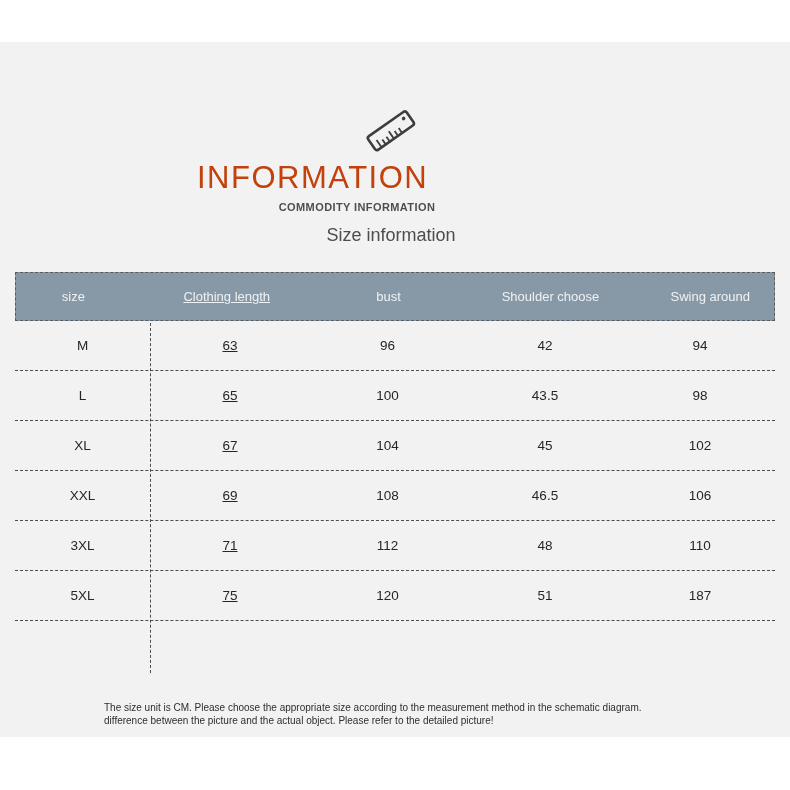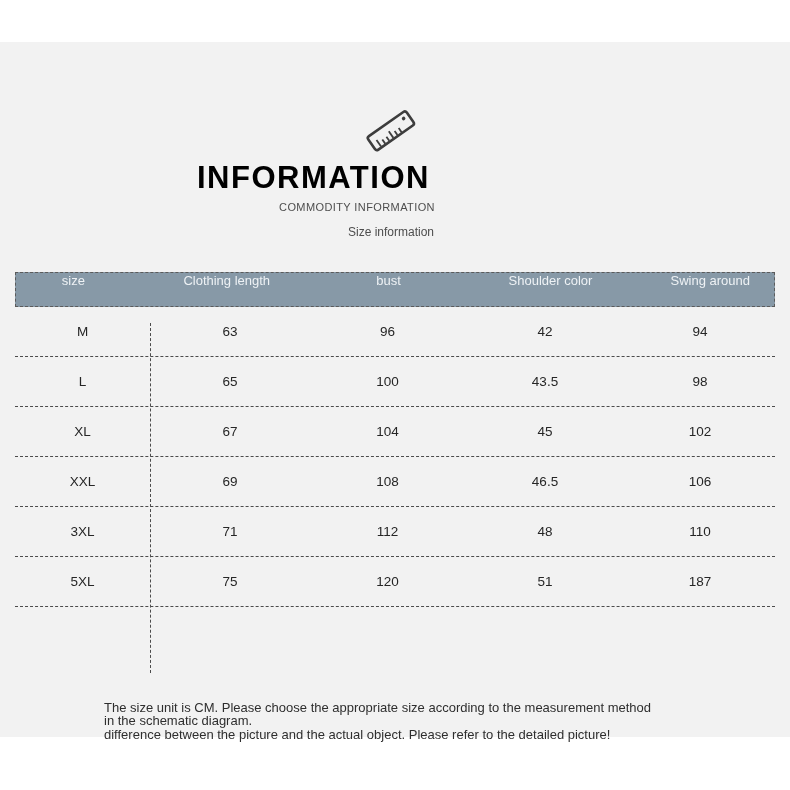--- a/index.html
+++ b/index.html
@@ -29,52 +29,54 @@
     top: 60px;
     width: 58px;
     height: 58px;
   }
   .title {
     position: absolute;
     left: 197px;
     top: 118px;
     font-size: 31px;
     letter-spacing: 1.5px;
-    color: #000000;
-    font-weight: 700;
+    color: #c2410c;
+    font-weight: 400;
     white-space: nowrap;
   }
   .subtitle {
     position: absolute;
     left: 357px;
     top: 159px;
     transform: translateX(-50%);
     font-size: 11px;
     letter-spacing: 0.4px;
     color: #4e4e4e;
     white-space: nowrap;
+    font-weight: bold;
   }
   .section-title {
     position: absolute;
     left: 391px;
     top: 183px;
     transform: translateX(-50%);
-    font-size: 12px;
+    font-size: 18px;
     color: #4d4d4d;
     white-space: nowrap;
   }
   .size-table {
     position: absolute;
     left: 15px;
     top: 230px;
     width: 760px;
   }
   .thead {
     display: flex;
-    height: 35px;
+    align-items: center;
+    height: 49px;
     box-sizing: border-box;
     background: var(--header-bg, #8799a7);
     border: 1px dashed #5b5b5b;
     gap: 28px;
   }
   .thead .cell {
     color: var(--header-text, #eef2f5);
     font-size: 13px;
   }
   .trow {
@@ -83,38 +85,38 @@
     height: 49px;
     border-bottom: 1px dashed #4c4c4c;
   }
   .cell {
     text-align: center;
     font-size: 13.5px;
     color: #262626;
     box-sizing: border-box;
   }
   .cell:nth-child(1) { width: 135px; }
-  .cell:nth-child(2) { width: 160px; }
+  .cell:nth-child(2) { width: 160px; text-decoration: underline; }
   .cell:nth-child(3) { width: 155px; }
   .cell:nth-child(4) { width: 160px; }
   .cell:nth-child(5) { width: 150px; }
   .vline {
     position: absolute;
     left: 135px;
     top: 51px;
     height: 350px;
     width: 0;
     border-left: 1px dashed #4c4c4c;
   }
   .footnote {
     position: absolute;
     left: 104px;
     top: 659px;
     width: 560px;
-    font-size: 13px;
+    font-size: 10px;
     line-height: 13.4px;
     color: #2e2e2e;
   }
 </style>
 </head>
 <body>
 
 <div class="stage">
   <div class="panel">
 
@@ -137,21 +139,21 @@
 
     <div class="title">INFORMATION</div>
     <div class="subtitle">COMMODITY INFORMATION</div>
     <div class="section-title">Size information</div>
 
     <div class="size-table">
       <div class="thead" id="thead">
           <div class="cell">size</div>
           <div class="cell">Clothing length</div>
           <div class="cell">bust</div>
-          <div class="cell">Shoulder color</div>
+          <div class="cell">Shoulder choose</div>
           <div class="cell">Swing around</div>
         </div>
       <div id="tbody">
           <div class="trow">
             <div class="cell">M</div>
             <div class="cell">63</div>
             <div class="cell">96</div>
             <div class="cell">42</div>
             <div class="cell">94</div>
           </div>

